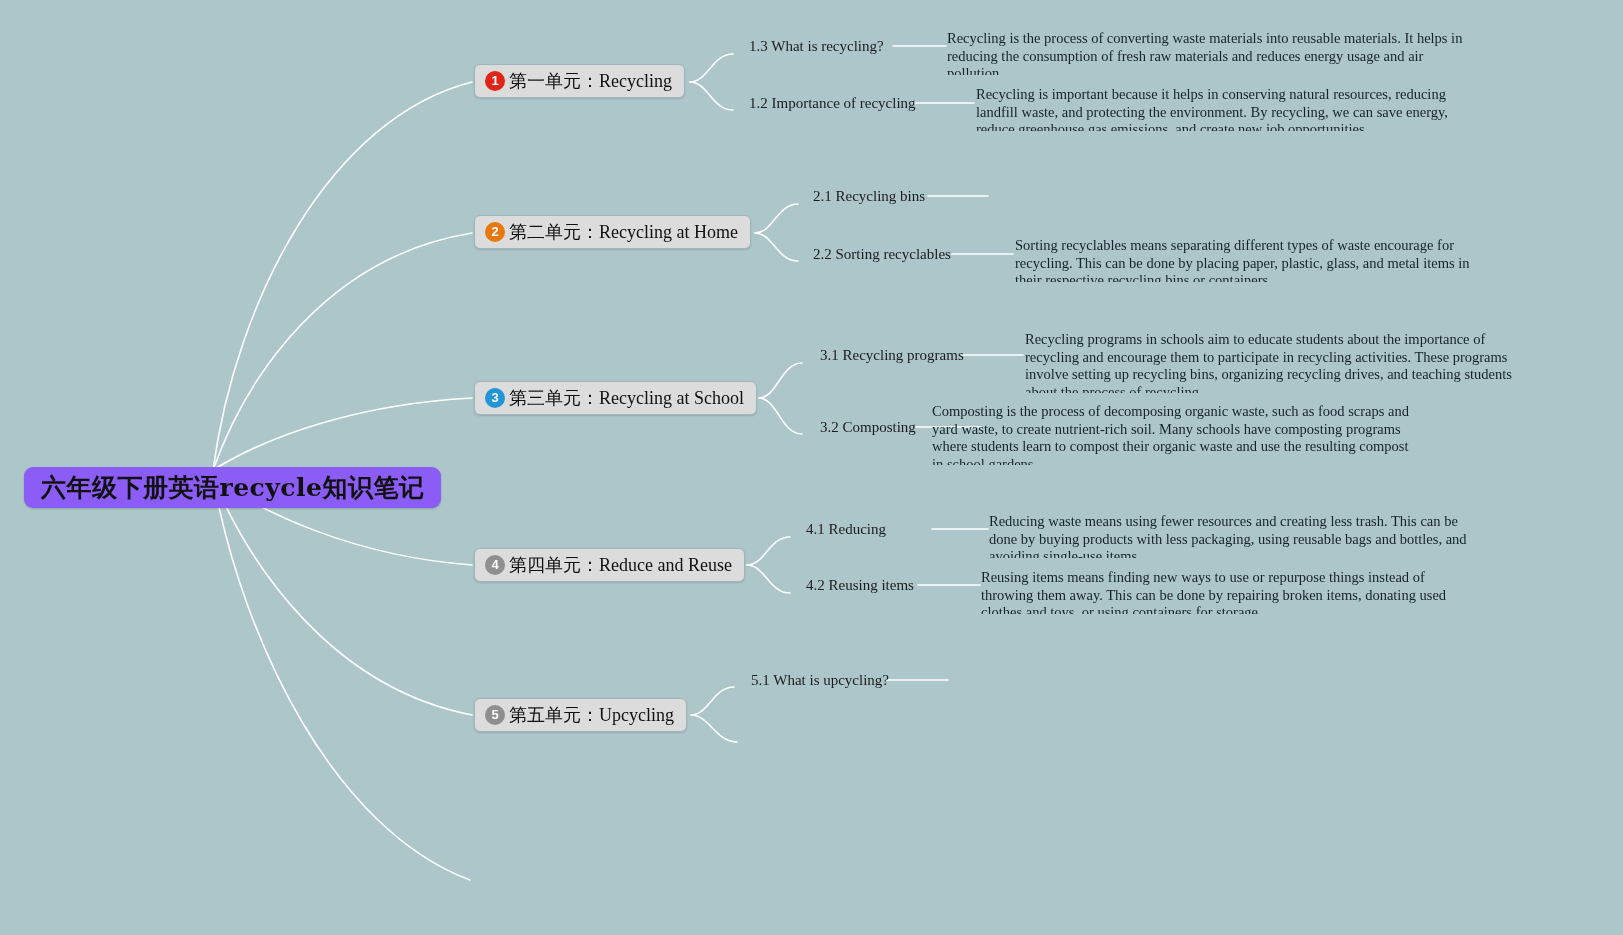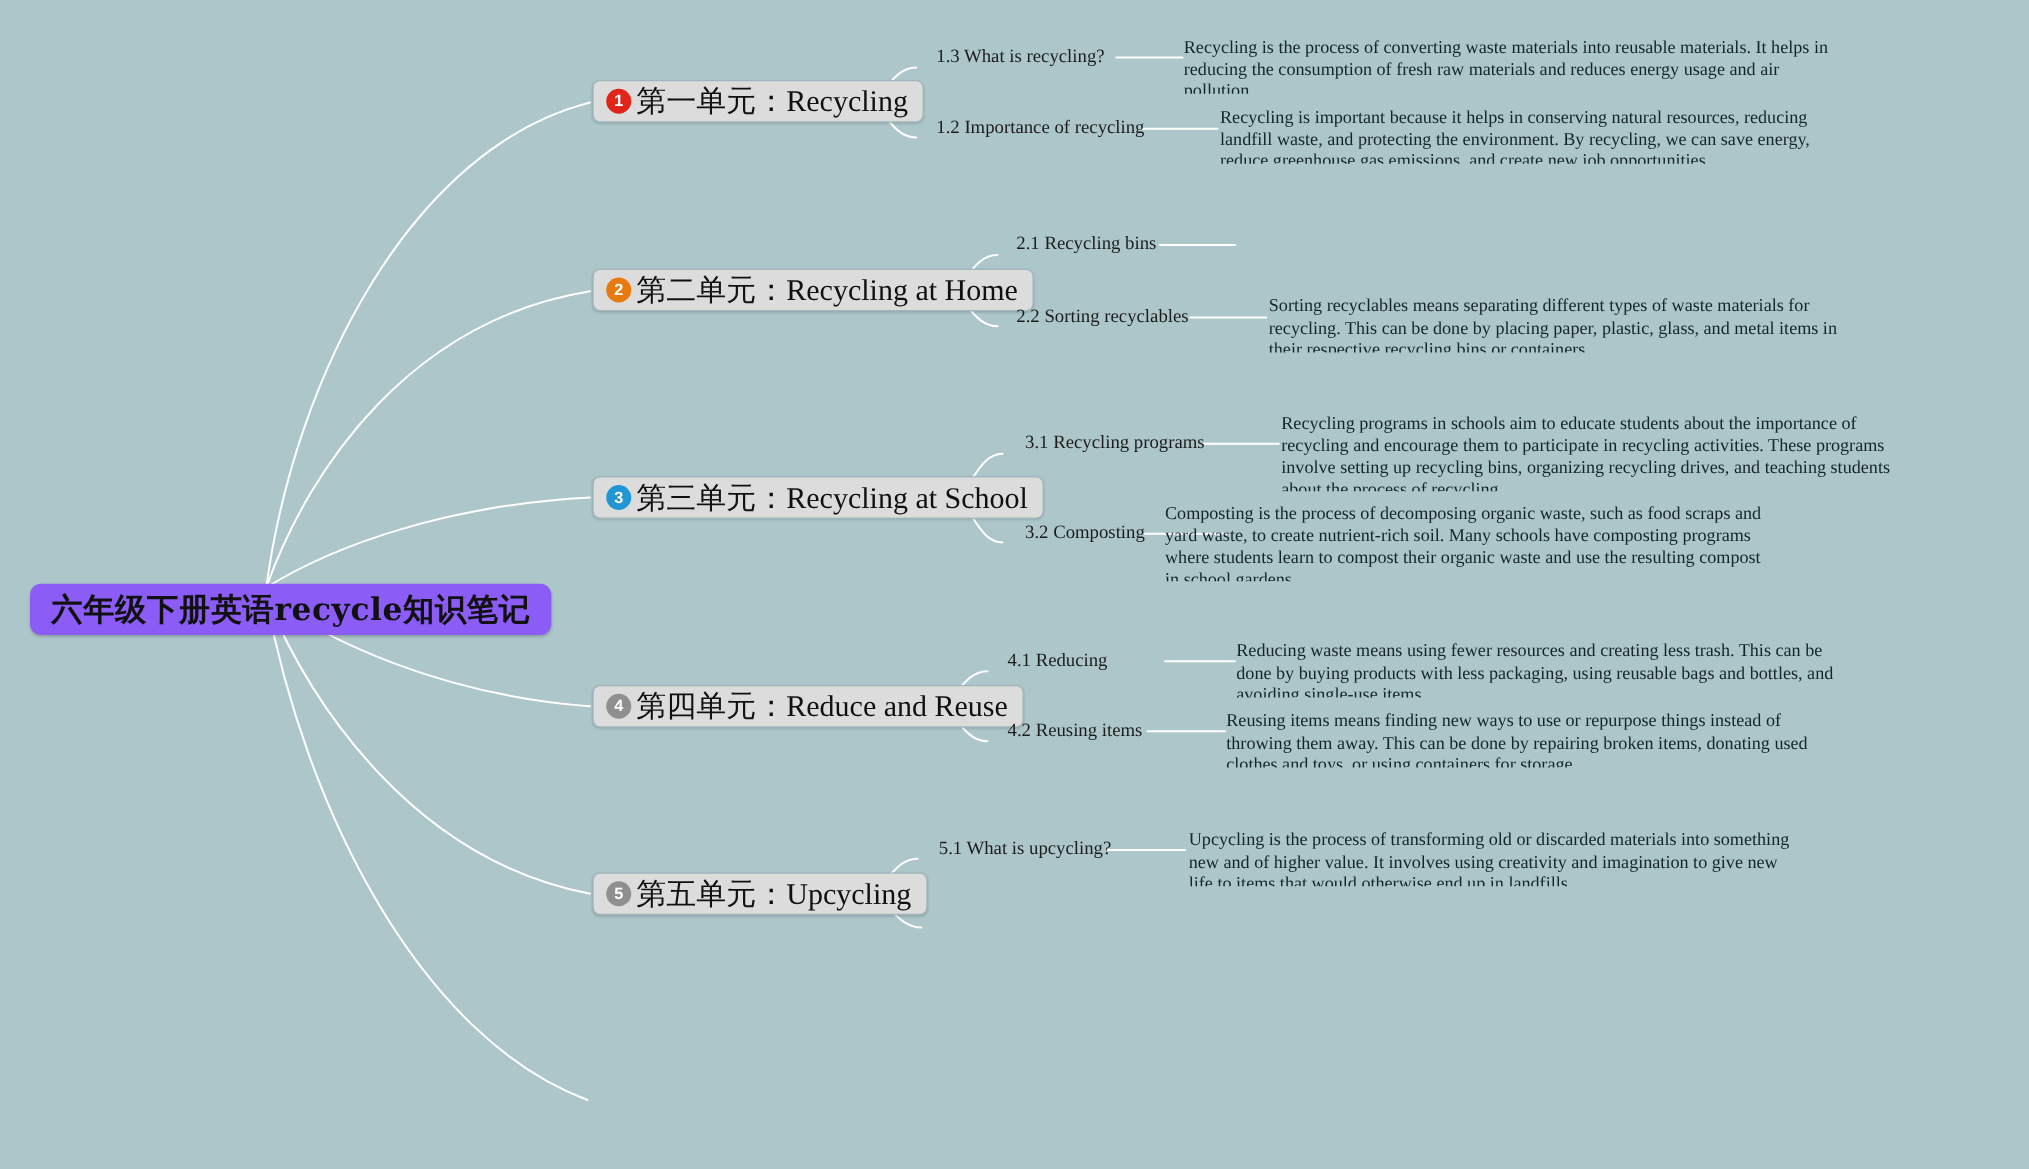--- a/index.html
+++ b/index.html
@@ -67,21 +67,21 @@
     flex: 0 0 auto;
     margin-right: 4px;
     color: #ffffff;
     font-family: "Liberation Sans", sans-serif;
     font-size: 13px;
     font-weight: bold;
     line-height: 20px;
     text-align: center;
   }
   .unit-label {
-    font-size: 24px;
+    font-size: 18px;
     color: #101010;
   }
 
   
   .subtopic {
     position: absolute;
     font-size: 15px;
     color: #1c1c1c;
     white-space: nowrap;
   }
@@ -150,21 +150,21 @@
   <div class="note" style="left:947px; top:30px; width:525px; height:45px;">Recycling is the process of converting waste materials into reusable materials. It helps in reducing the consumption of fresh raw materials and reduces energy usage and air pollution.</div>
   <div class="subtopic" style="left:749px; top:103px; transform:translateY(-50%);">1.2 Importance of recycling</div>
   <div class="note" style="left:976px; top:86px; width:496px; height:45px;">Recycling is important because it helps in conserving natural resources, reducing landfill waste, and protecting the environment. By recycling, we can save energy, reduce greenhouse gas emissions, and create new job opportunities.</div>
 
   <div class="unit-node" style="left:474px; top:215px;">
     <span class="unit-badge" style="background: rgb(232, 121, 15);">2</span>
     <span class="unit-label">第二单元：Recycling at Home</span>
   </div>
   <div class="subtopic" style="left:813px; top:196px; transform:translateY(-50%);">2.1 Recycling bins</div>
   <div class="subtopic" style="left:813px; top:254px; transform:translateY(-50%);">2.2 Sorting recyclables</div>
-  <div class="note" style="left:1015px; top:237px; width:468px; height:45px;">Sorting recyclables means separating different types of waste materials for recycling. This can be done by placing paper, plastic, glass, and metal items in their respective recycling bins or containers.</div>
+  <div class="note" style="left:1015px; top:237px; width:468px; height:45px;">Sorting recyclables means separating different types of waste encourage for recycling. This can be done by placing paper, plastic, glass, and metal items in their respective recycling bins or containers.</div>
 
   <div class="unit-node" style="left:474px; top:381px;">
     <span class="unit-badge" style="background: rgb(33, 150, 214);">3</span>
     <span class="unit-label">第三单元：Recycling at School</span>
   </div>
   <div class="subtopic" style="left:820px; top:355px; transform:translateY(-50%);">3.1 Recycling programs</div>
   <div class="note" style="left:1025px; top:331px; width:493px; height:62px;">Recycling programs in schools aim to educate students about the importance of recycling and encourage them to participate in recycling activities. These programs involve setting up recycling bins, organizing recycling drives, and teaching students about the process of recycling.</div>
   <div class="subtopic" style="left:820px; top:427px; transform:translateY(-50%);">3.2 Composting</div>
   <div class="note" style="left:932px; top:403px; width:486px; height:62px;">Composting is the process of decomposing organic waste, such as food scraps and yard waste, to create nutrient-rich soil. Many schools have composting programs where students learn to compost their organic waste and use the resulting compost in school gardens.</div>
 
@@ -175,15 +175,14 @@
   <div class="subtopic" style="left:806px; top:529px; transform:translateY(-50%);">4.1 Reducing</div>
   <div class="note" style="left:989px; top:513px; width:482px; height:45px;">Reducing waste means using fewer resources and creating less trash. This can be done by buying products with less packaging, using reusable bags and bottles, and avoiding single-use items.</div>
   <div class="subtopic" style="left:806px; top:585px; transform:translateY(-50%);">4.2 Reusing items</div>
   <div class="note" style="left:981px; top:569px; width:482px; height:45px;">Reusing items means finding new ways to use or repurpose things instead of throwing them away. This can be done by repairing broken items, donating used clothes and toys, or using containers for storage.</div>
 
   <div class="unit-node" style="left:474px; top:698px;">
     <span class="unit-badge" style="background: rgb(143, 143, 143);">5</span>
     <span class="unit-label">第五单元：Upcycling</span>
   </div>
   <div class="subtopic" style="left:751px; top:680px; transform:translateY(-50%);">5.1 What is upcycling?</div>
-  <div class="note" style="left:951px; top:664px; width:489px; height:45px;">Upcycling is the process of transforming old or discarded materials into something new and of higher value. It involves using creativity and imagination to give new life to items that would otherwise end up in landfills.</div>
 
 </div>
 
 </body></html>

